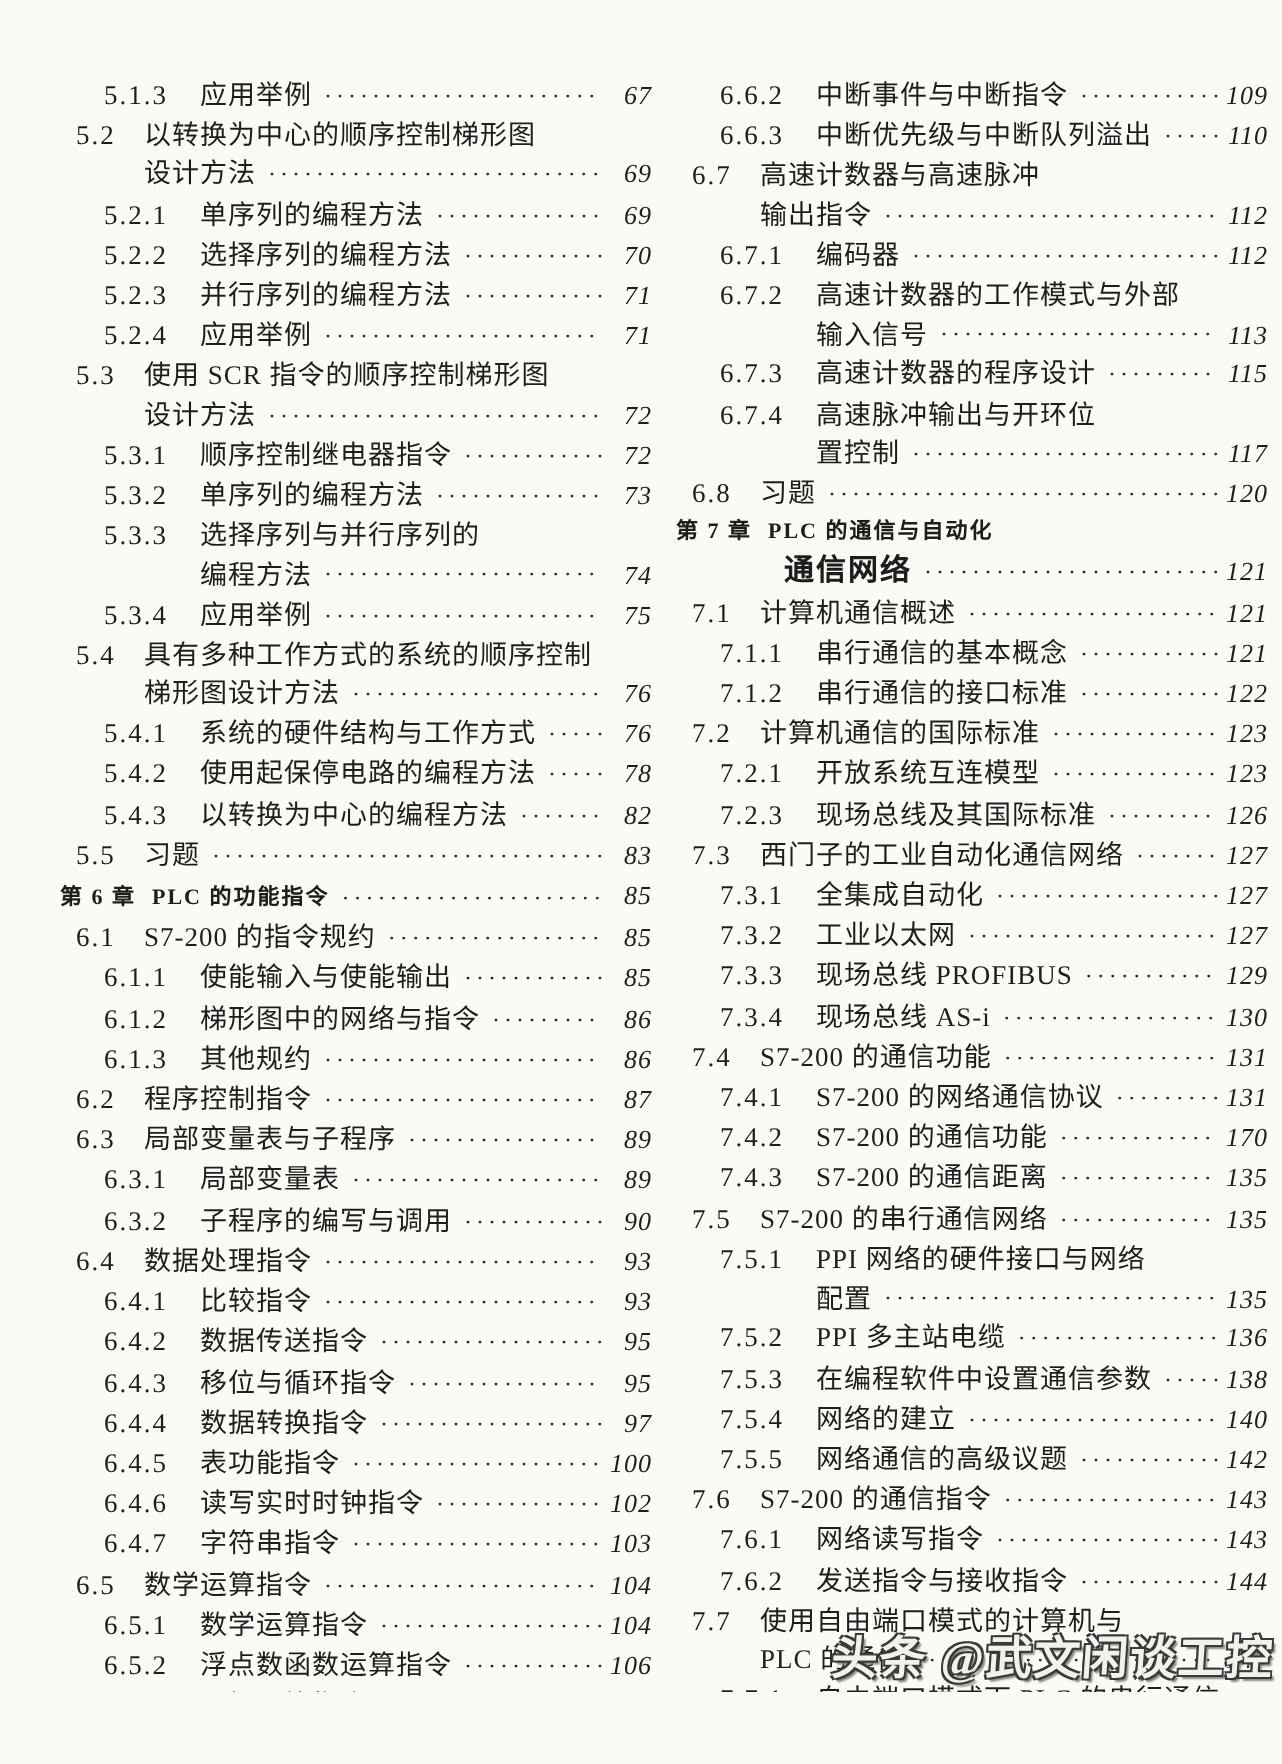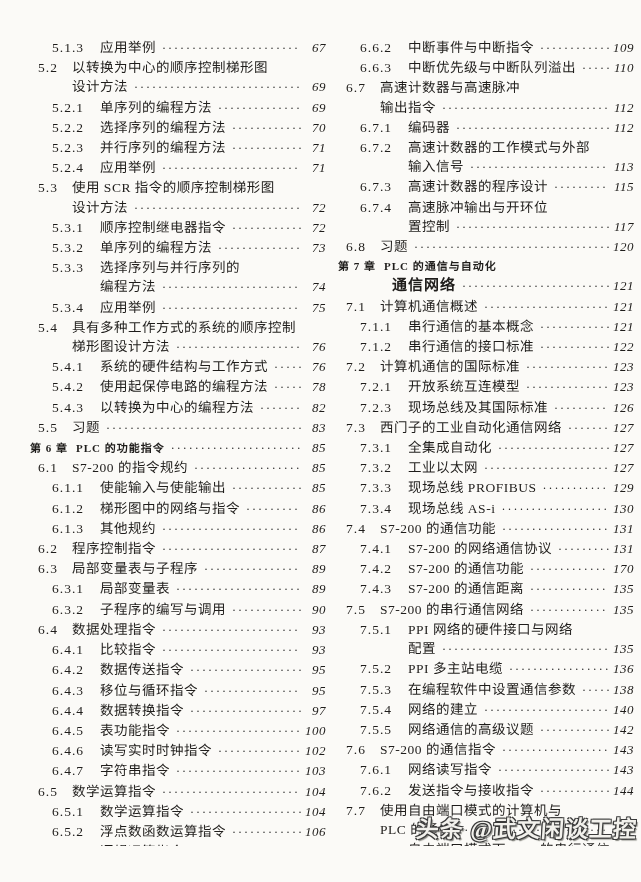--- a/index.html
+++ b/index.html
@@ -35,21 +35,21 @@
     margin-right:8px;
   }
   .txt { flex:0 0 auto; letter-spacing:0.5px; }
 
   .level1 { padding-left:8px; }
   .level1 .num { min-width:26px; }
   .level1 .row.cont { padding-left:34px; }
 
   .level2 { padding-left:22px; }
   .level2 .num { min-width:40px; }
-  .level2 .row.cont { padding-left:48px; }
+  .level2 .row.cont { padding-left:48px;align-items:center; }
 
   .level0 .num, .level0 .txt { font-weight:bold; font-size:11px; letter-spacing:1px; }
   .level0 .num { min-width:38px; }
   .level0 .row.cont { padding-left:54px; }
   .level0 .row.cont .txt { font-weight:bold; font-size:15px;text-align:center; }
 
   .leader {
     flex:1 1 auto;
     overflow:hidden;
     white-space:nowrap;

